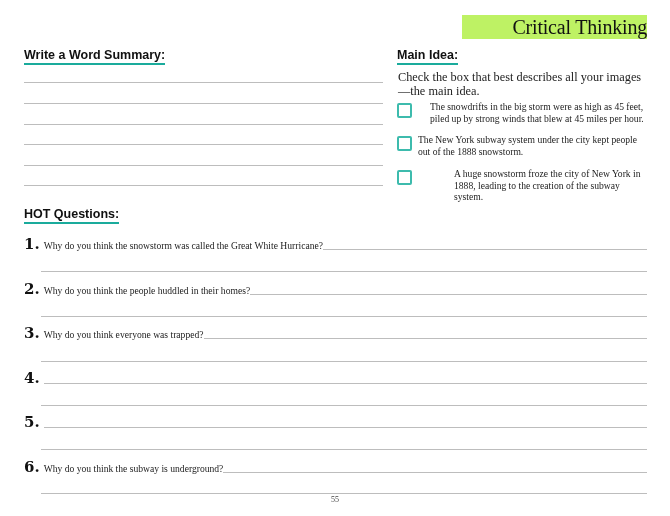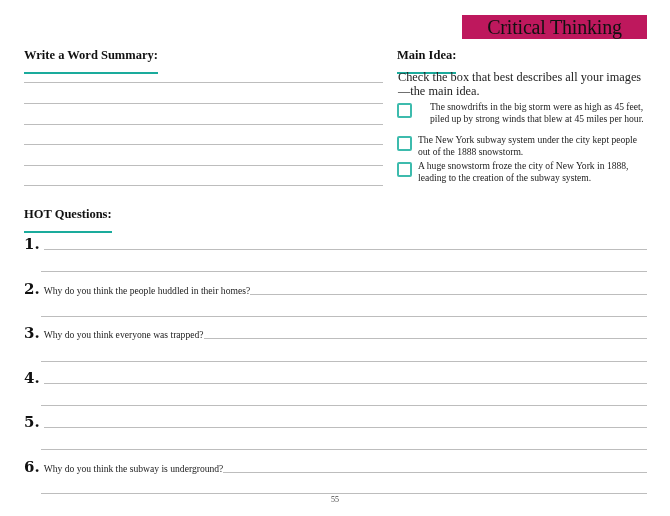--- a/index.html
+++ b/index.html
@@ -1,22 +1,22 @@
 <!DOCTYPE html>
 <html><head>
 <meta charset="utf-8">
 <style>
   html, body { margin:0; padding:0; background:#ffffff; }
   body { width:670px; height:516px; position:relative; overflow:hidden;
          font-family:"DejaVu Serif","Liberation Serif",serif; color:#222; }
   .title-bar { position:absolute; left:462px; top:15px; width:185px; height:24px;
-               background:#be185d; display:flex; align-items:center; justify-content:center; }
+               background:#bef264; display:flex; align-items:center; justify-content:flex-end; }
   .title-bar span { font-family:"Liberation Serif",serif; font-size:20px; color:#111; letter-spacing:-0.2px; }
-  .heading { position:absolute; font-family:Liberation Serif, serif; font-weight:bold; font-size:12.5px;
-             color:#111; padding-bottom:10px; border-bottom:2px solid #1aab9c; line-height:14px; white-space:nowrap; }
+  .heading { position:absolute; font-family:Liberation Sans, sans-serif; font-weight:bold; font-size:12.5px;
+             color:#111; padding-bottom:1px; border-bottom:2px solid #1aab9c; line-height:14px; white-space:nowrap; }
   .line { position:absolute; height:1px; background:#bdbdbd; }
   .main-desc { position:absolute; left:398px; top:70px; width:250px; font-family:"Liberation Serif",serif;
                font-size:12.3px; line-height:14px; color:#222; }
   .mi-option { position:absolute; left:397px; width:250px; display:flex; align-items:flex-start; }
   .checkbox { width:15px; height:15px; border:2px solid #3dbbad; border-radius:2px; box-sizing:border-box;
               flex:0 0 auto; margin-top:2px; background:#fff; }
   .mi-text { margin-left:6px; font-family:"Liberation Serif",serif; font-size:9.6px; line-height:11.5px; color:#222; }
   .q-row { position:absolute; left:24px; width:623px; height:16px; display:flex; align-items:flex-end; }
   .q-num { font-family:"DejaVu Serif",serif; font-weight:bold; font-size:15px; line-height:15px; color:#111; margin-right:4px; }
   .q-text { font-family:"Liberation Serif",serif; font-size:9.6px; line-height:11px; color:#222; white-space:nowrap; padding-bottom:1px; }
@@ -42,29 +42,30 @@
 <div class="main-desc">Check the box that best describes all your images—the main idea.</div>
 
 <div class="mi-option" style="top:101px;gap:12px;">
   <div class="checkbox"></div>
   <div class="mi-text">The snowdrifts in the big storm were as high as 45 feet, piled up by strong winds that blew at 45 miles per hour.</div>
 </div>
 <div class="mi-option" style="top:134px;">
   <div class="checkbox"></div>
   <div class="mi-text">The New York subway system under the city kept people out of the 1888 snowstorm.</div>
 </div>
-<div class="mi-option" style="top:160px;">
+<div class="mi-option" style="top:168px;gap:36px;">
   <div class="checkbox"></div>
   <div class="mi-text">A huge snowstorm froze the city of New York in 1888, leading to the creation of the subway system.</div>
 </div>
 
 <div class="heading" style="left:24px; top:207px;">HOT Questions:</div>
 
 <div class="q-row" style="top:236px;">
   <span class="q-num">1.</span>
+  <span class="q-text">Why do you think the snowstorm was called the Great White Hurricane?</span>
   <span class="q-fill"></span>
 </div>
 <div class="line" style="left:41px; top:271px; width:606px;"></div>
 
 <div class="q-row" style="top:281px;">
   <span class="q-num">2.</span>
   <span class="q-text">Why do you think the people huddled in their homes?</span>
   <span class="q-fill"></span>
 </div>
 <div class="line" style="left:41px; top:316px; width:606px;"></div>

